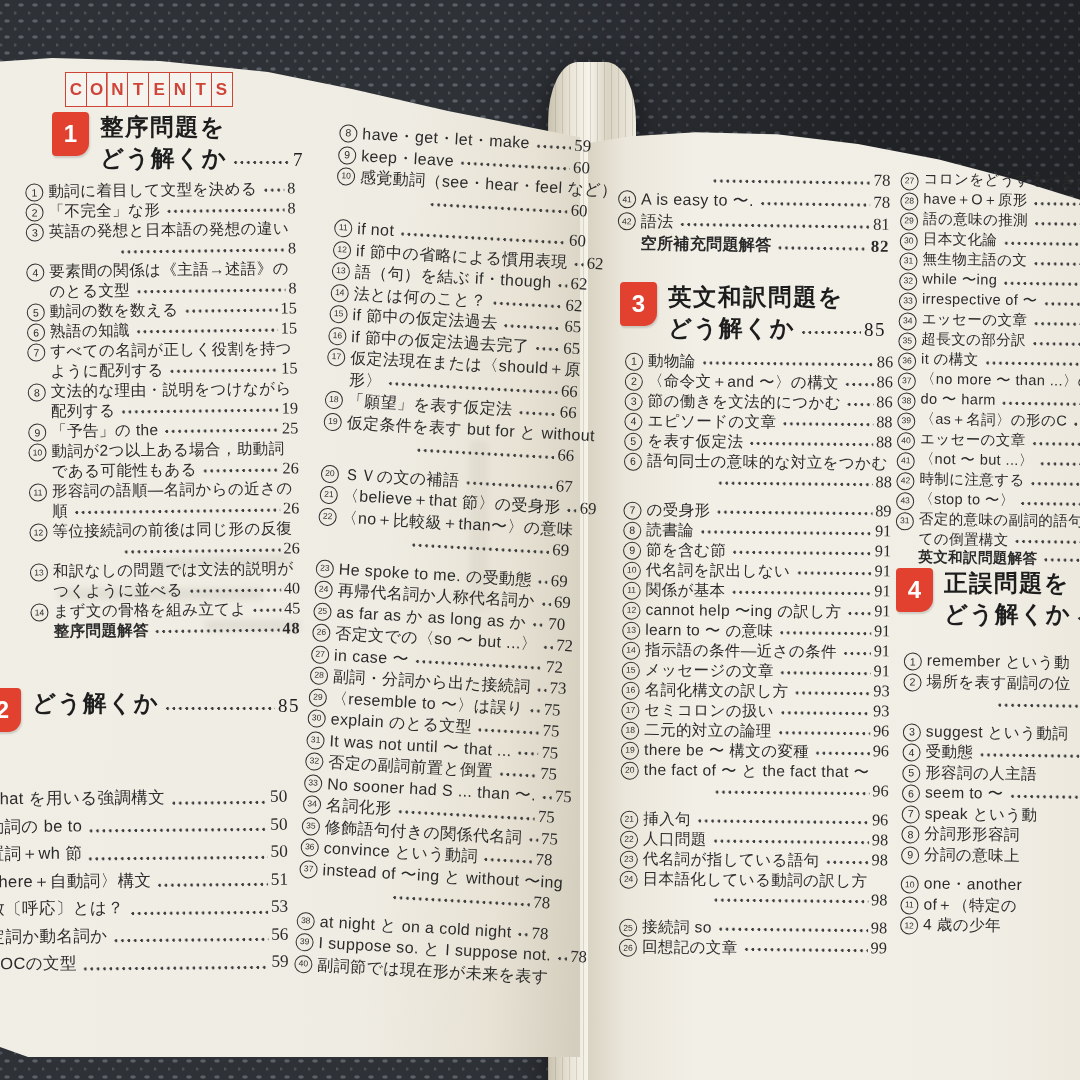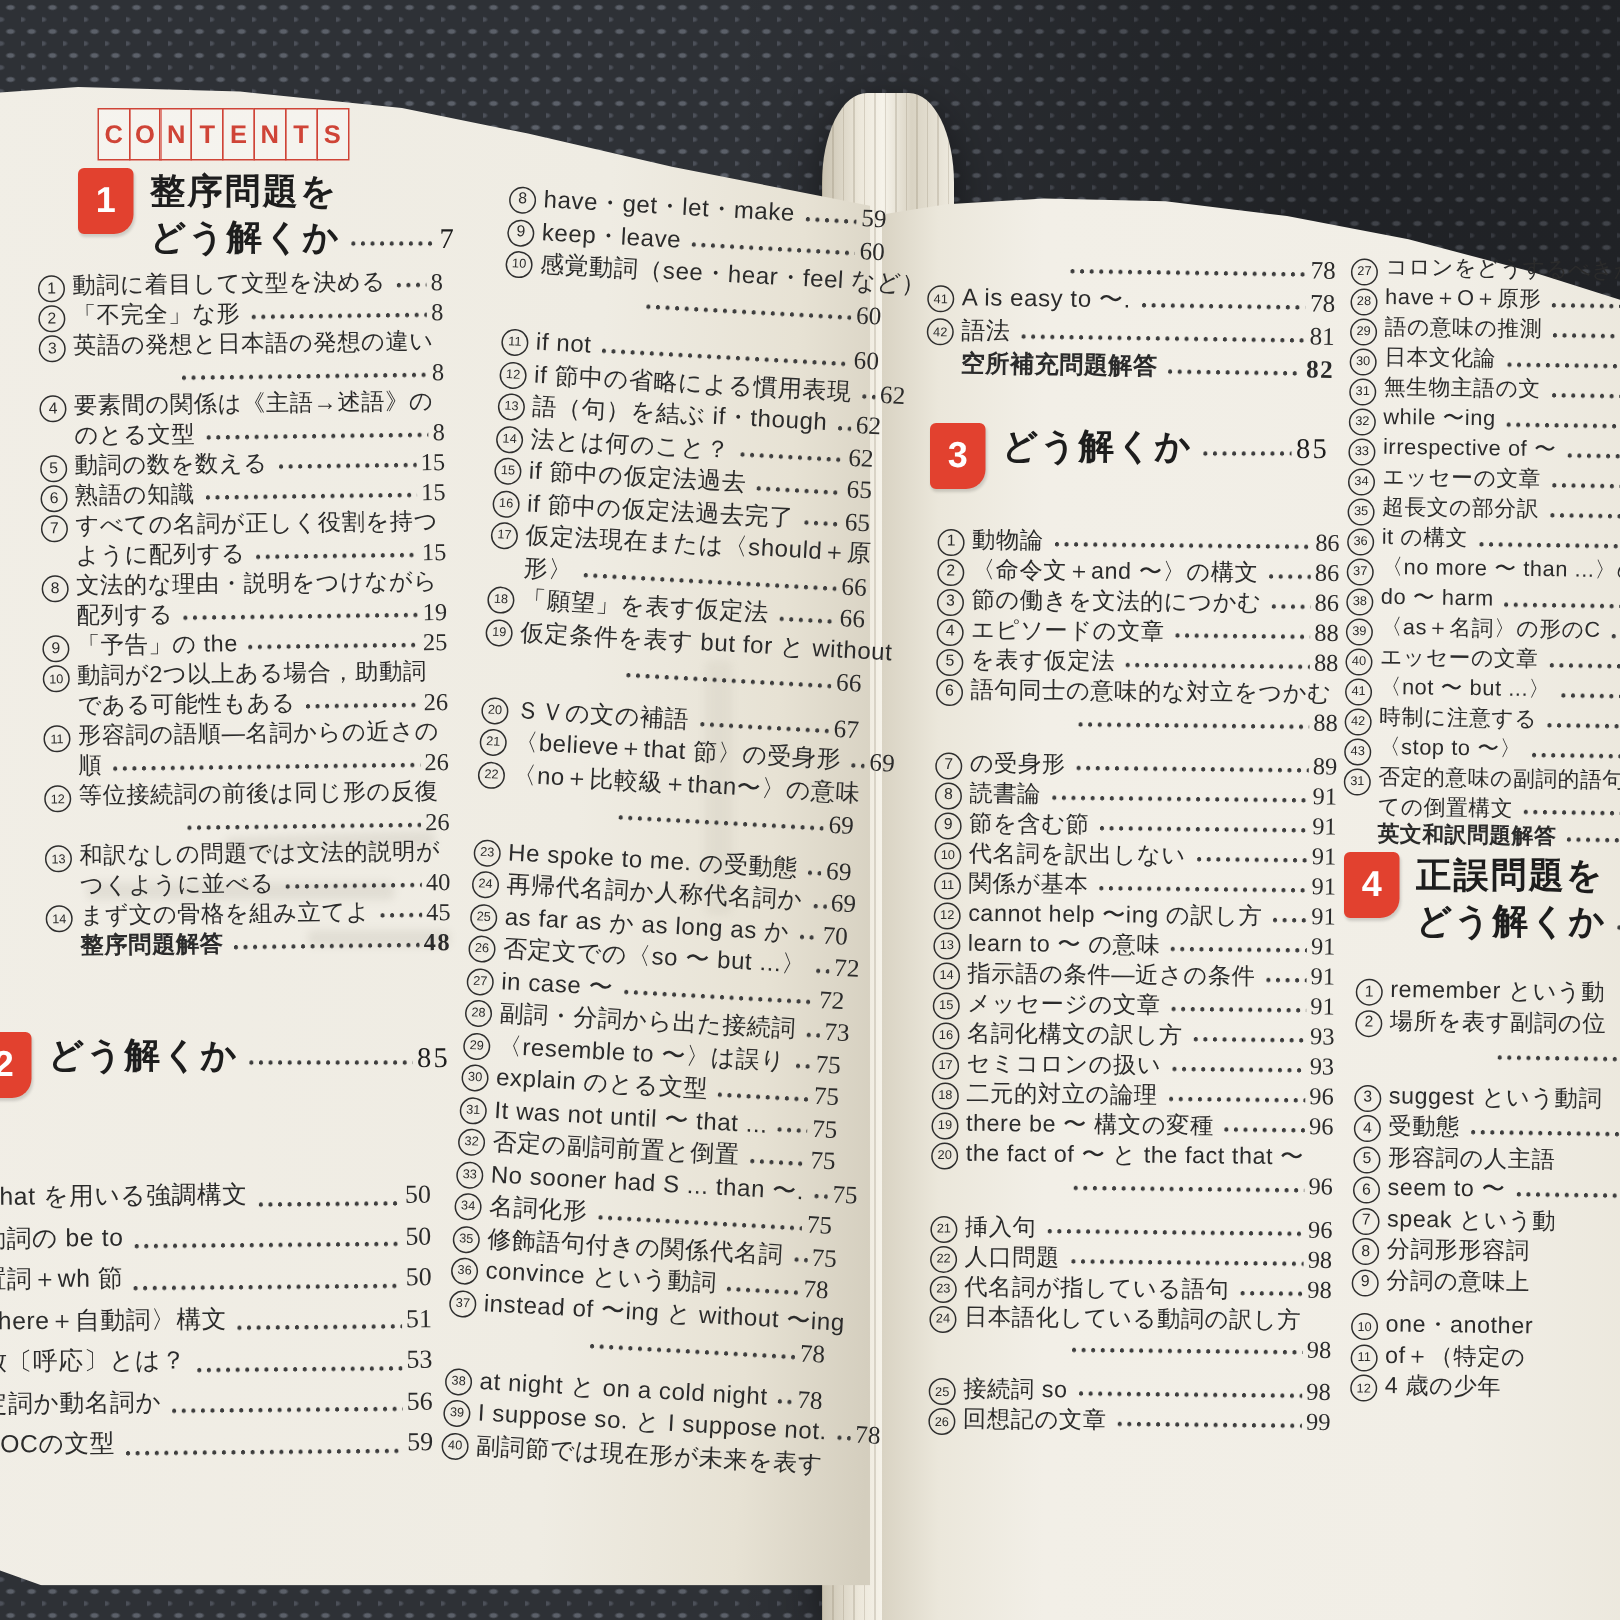--- a/index.html
+++ b/index.html
@@ -520,20 +520,21 @@
       <div class="row b">
         <span class="et">空所補充問題解答</span>
         <span class="dots"></span>
         <span class="pg">82</span>
       </div>
     </div>
 
   <div class="layer hdr-s3 sec-head">
     <div class="sec-num">3</div>
     <div class="sec-t">
+      <div>英文和訳問題を</div>
       <div class="sec-line2">
         <span>どう解くか</span>
         <span class="dots"></span>
         <span class="pg">85</span>
       </div>
     </div>
   </div>
 
   <div class="layer col colC">
       <div class="row">

